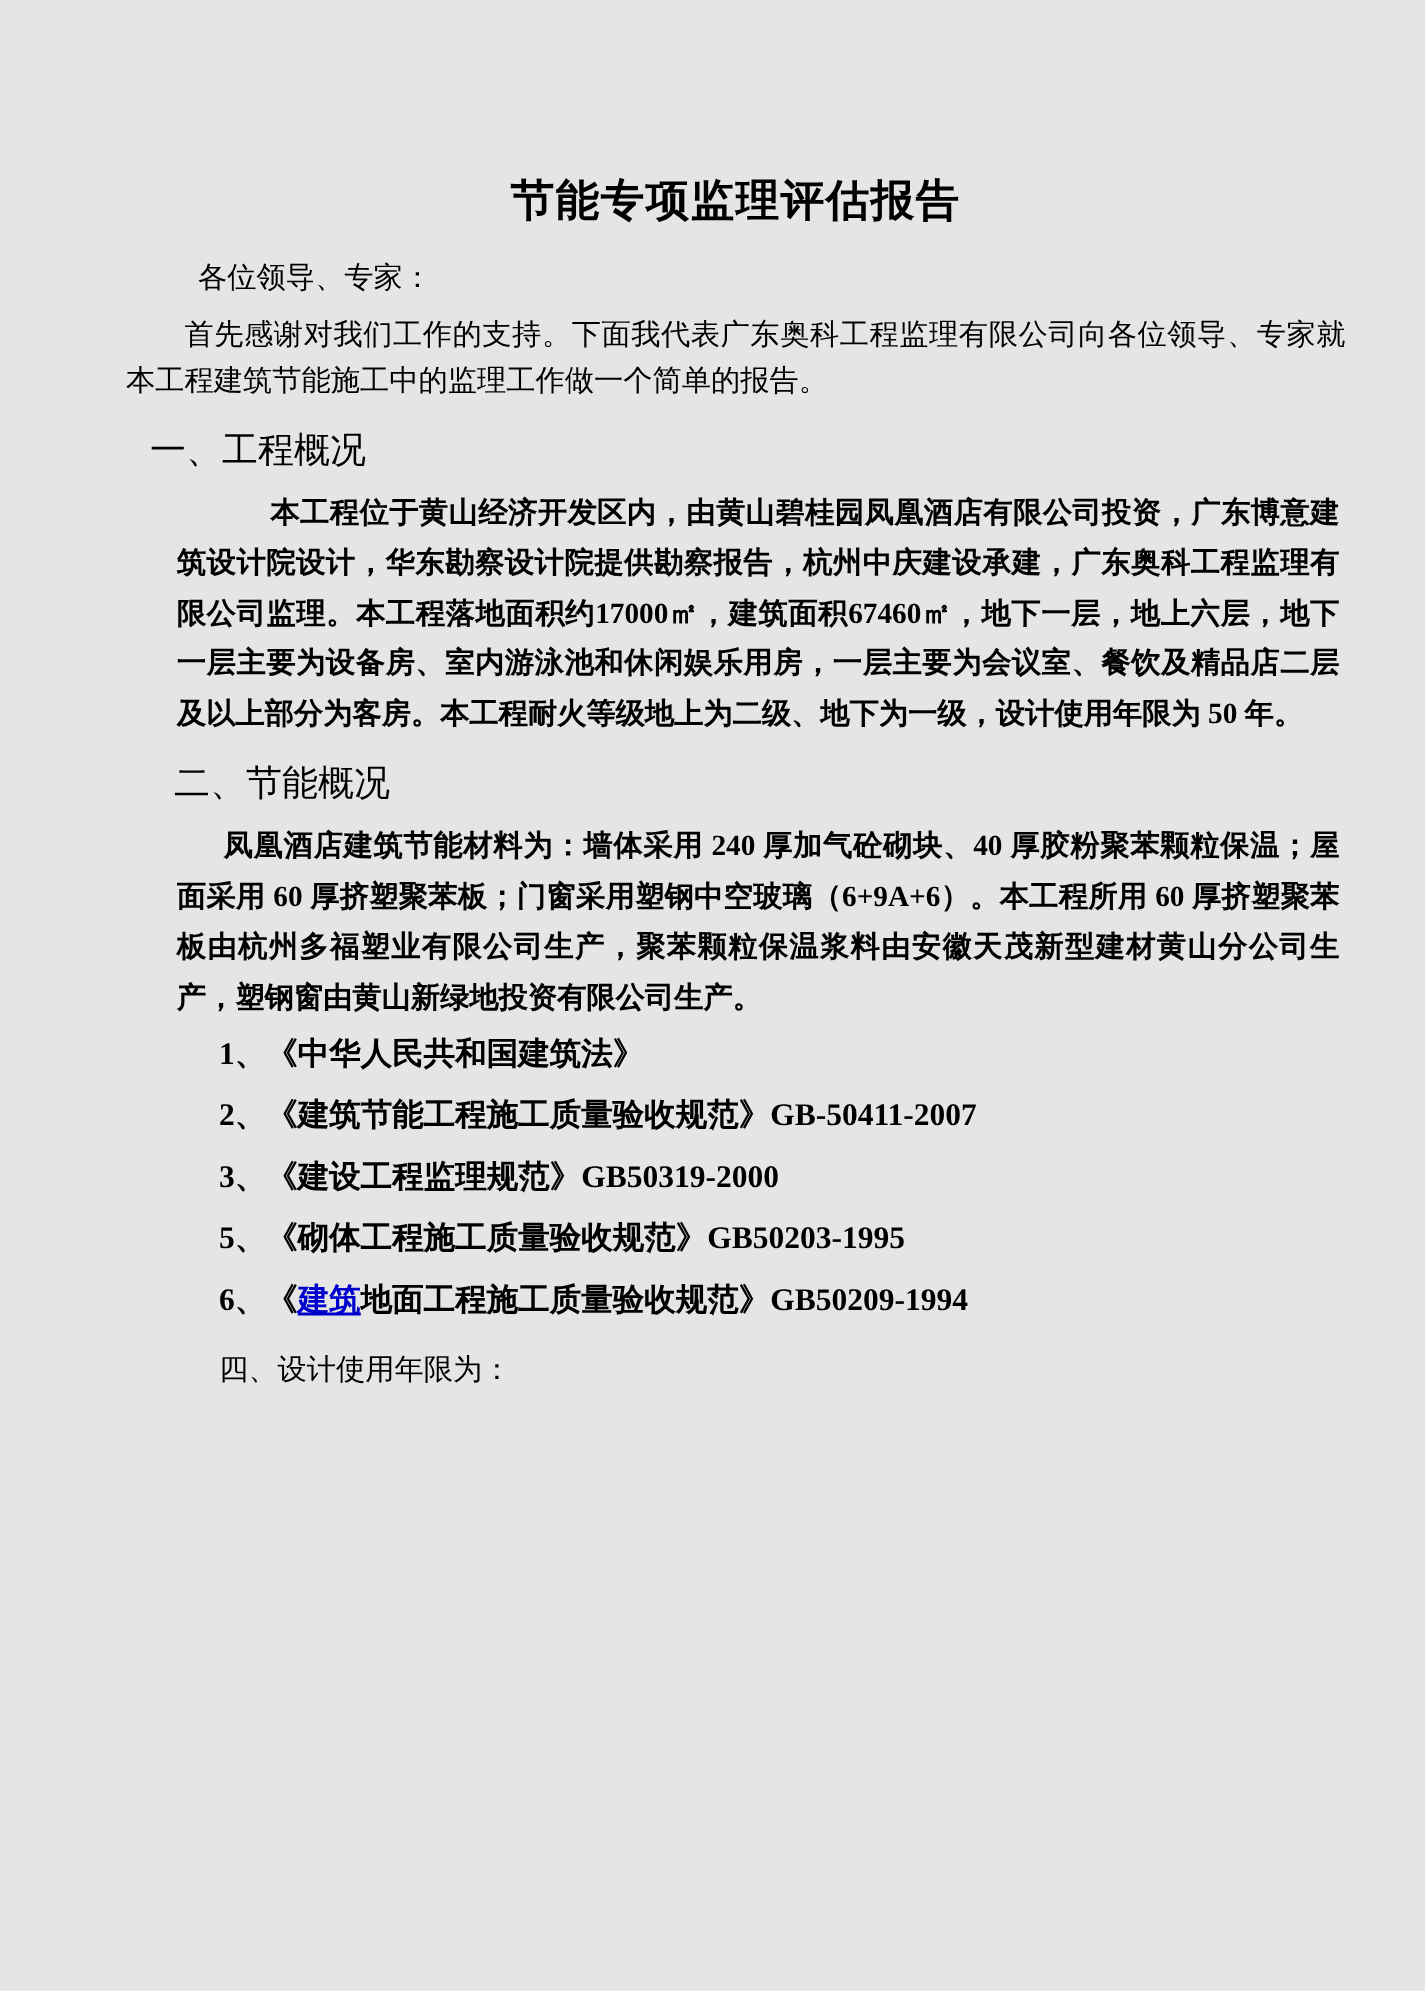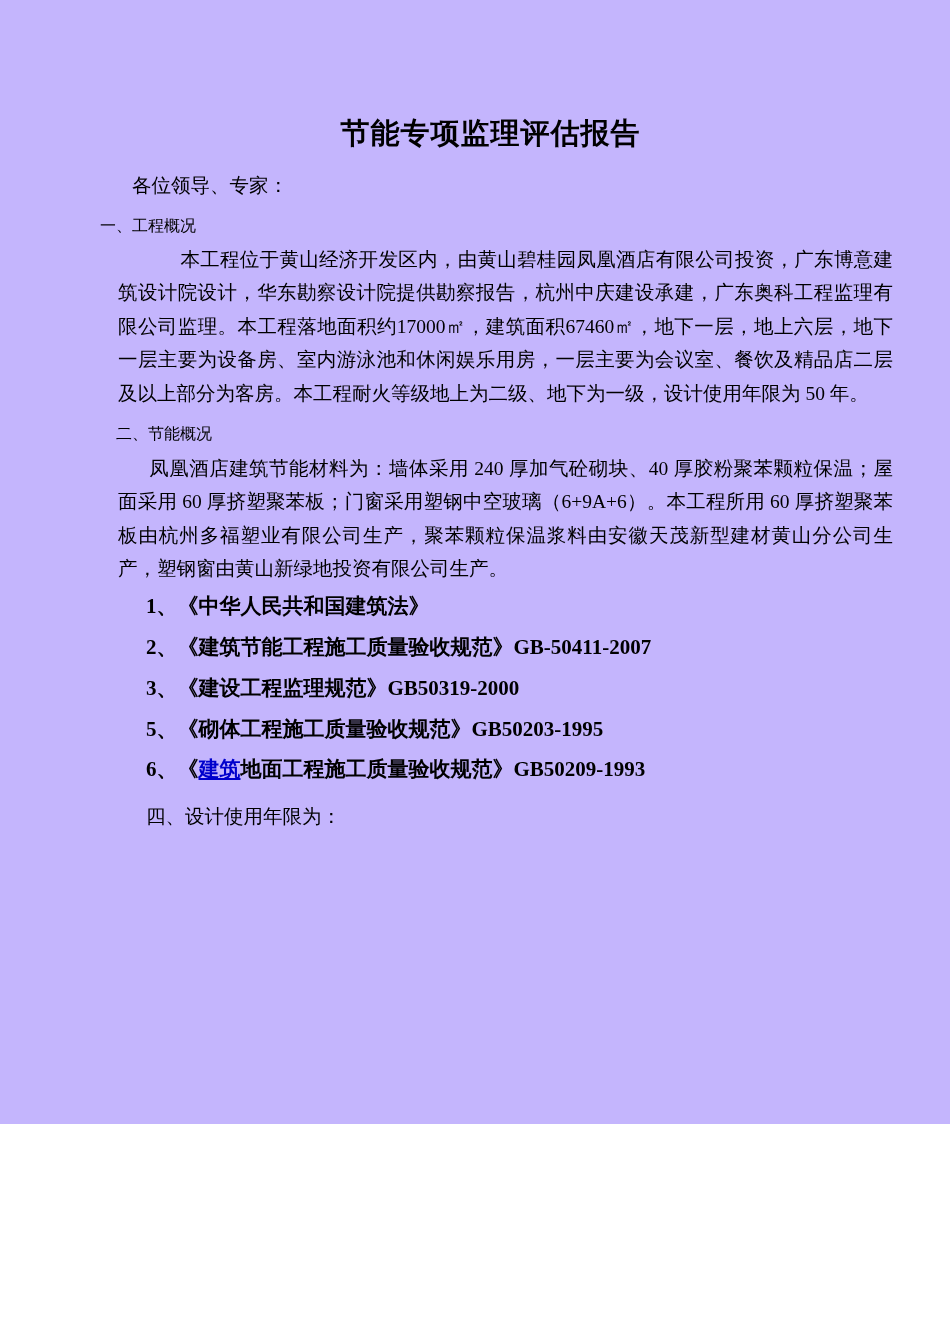--- a/index.html
+++ b/index.html
@@ -11,23 +11,23 @@
     width: 950px;
     height: 1344px;
     font-family: "Liberation Serif", "DejaVu Serif", serif;
     color: #000000;
     position: relative;
     overflow: hidden;
   }
   .page {
     box-sizing: border-box;
     width: 950px;
-    height: 1124px;
+    height: 1327px;
     padding: 96px 53px 60px 84px;
-    background: #c4b5fd;
+    background: #e5e5e5;
   }
   .doc-title {
     text-align: center;
     font-size: 29px;
     font-weight: 700;
     letter-spacing: 1px;
     margin: 18px 0 16px 0;
     font-family: "DejaVu Sans", "Liberation Sans", sans-serif;
   }
   p {
@@ -42,31 +42,31 @@
     padding-left: 48px;
     margin-bottom: 6px;
   }
   .intro {
     font-size: 19.5px;
     line-height: 1.62;
     margin-bottom: 10px;
     text-align: justify;
   }
   .section-head {
-    font-size: 16px;
+    font-size: 24px;
     line-height: 1.7;
     padding-left: 16px;
     margin: 10px 0 4px 0;
   }
   .section-head.sub-indent {
     padding-left: 32px;
   }
   .body-bold {
     font-size: 19.5px;
-    font-weight: 400;
+    font-weight: 700;
     line-height: 1.72;
     text-align: justify;
     padding-left: 34px;
     padding-right: 4px;
   }
   .body-bold.first {
     text-indent: 3.2em;
   }
   .body-bold.sec2 {
     padding-left: 34px;
@@ -96,31 +96,32 @@
 </style>
 </head>
 <body>
 
 <div class="page">
 
   <h1 class="doc-title">节能专项监理评估报告</h1>
 
   <p class="salutation">各位领导、专家：</p>
 
+  <p class="intro indent1">首先感谢对我们工作的支持。下面我代表广东奥科工程监理有限公司向各位领导、专家就本工程建筑节能施工中的监理工作做一个简单的报告。</p>
 
   <p class="section-head">一、工程概况</p>
   <p class="body-bold first">本工程位于黄山经济开发区内，由黄山碧桂园凤凰酒店有限公司投资，广东博意建筑设计院设计，华东勘察设计院提供勘察报告，杭州中庆建设承建，广东奥科工程监理有限公司监理。本工程落地面积约17000㎡，建筑面积67460㎡，地下一层，地上六层，地下一层主要为设备房、室内游泳池和休闲娱乐用房，一层主要为会议室、餐饮及精品店二层及以上部分为客房。本工程耐火等级地上为二级、地下为一级，设计使用年限为 50 年。</p>
 
   <p class="section-head sub-indent">二、节能概况</p>
   <p class="body-bold sec2">凤凰酒店建筑节能材料为：墙体采用 240 厚加气砼砌块、40 厚胶粉聚苯颗粒保温；屋面采用 60 厚挤塑聚苯板；门窗采用塑钢中空玻璃（6+9A+6）。本工程所用 60 厚挤塑聚苯板由杭州多福塑业有限公司生产，聚苯颗粒保温浆料由安徽天茂新型建材黄山分公司生产，塑钢窗由黄山新绿地投资有限公司生产。</p>
 
 
   <ul class="list">
     <li><span>1、</span><span>《中华人民共和国建筑法》</span></li>
     <li><span>2、</span><span>《建筑节能工程施工质量验收规范》GB-50411-2007</span></li>
     <li><span>3、</span><span>《建设工程监理规范》GB50319-2000</span></li>
     <li><span>5、</span><span>《砌体工程施工质量验收规范》GB50203-1995</span></li>
-    <li><span>6、</span><span>《</span><a class="link" href="#">建筑</a><span>地面工程施工质量验收规范》GB50209-1993</span></li>
+    <li><span>6、</span><span>《</span><a class="link" href="#">建筑</a><span>地面工程施工质量验收规范》GB50209-1994</span></li>
   </ul>
 
   <p class="final-line">四、设计使用年限为：</p>
 
 </div>
 
 </body></html>

